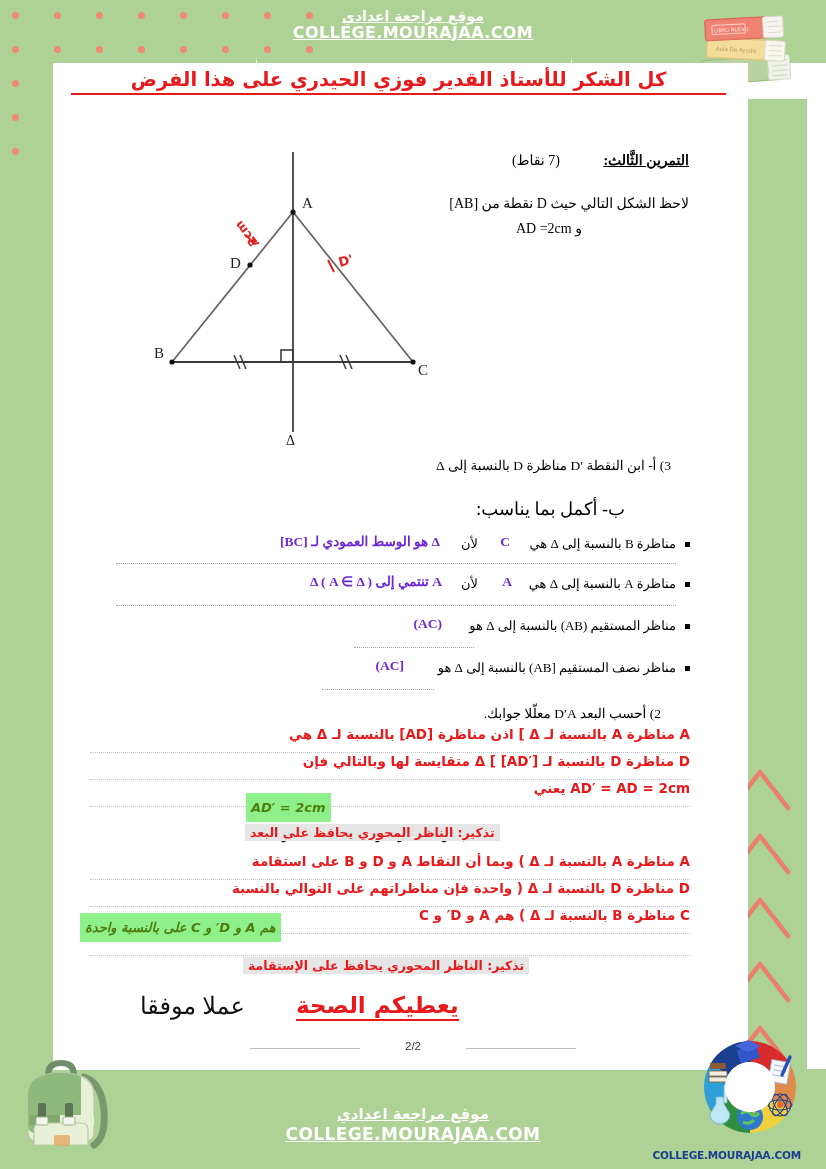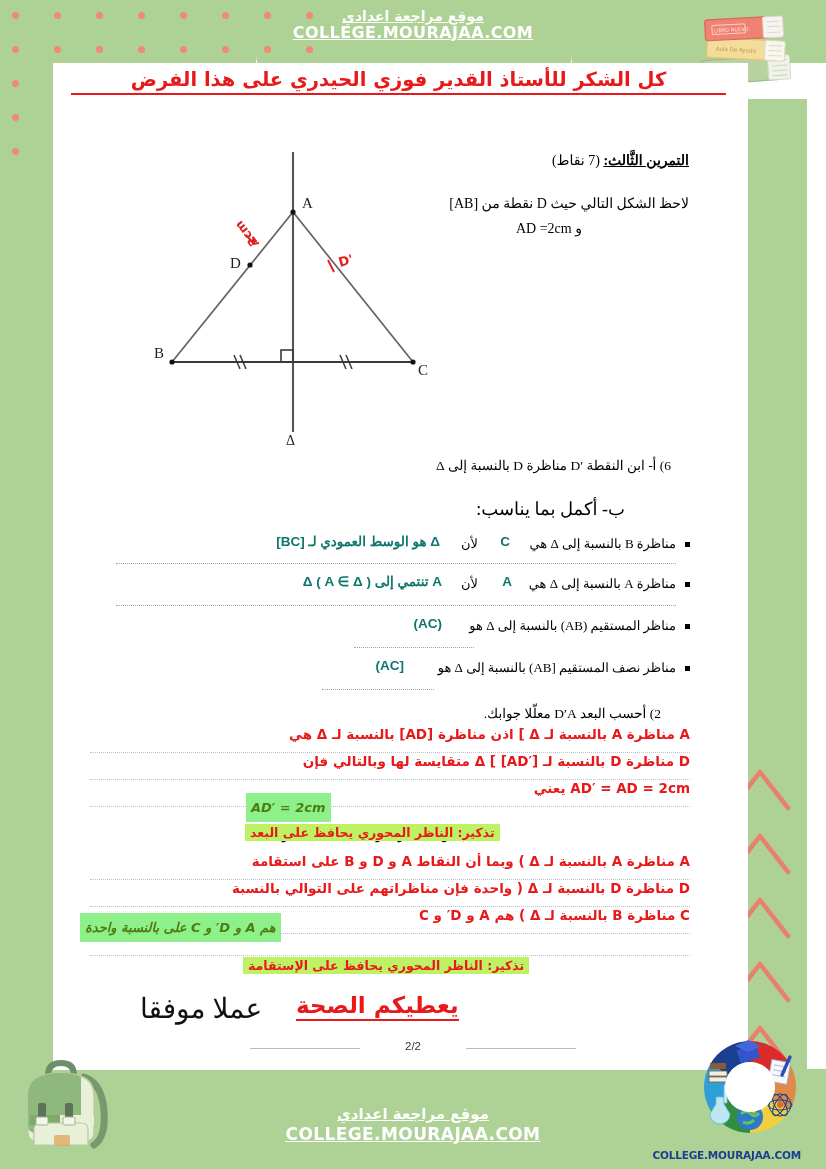--- a/index.html
+++ b/index.html
@@ -135,21 +135,21 @@
   .logo-caption {
     position: absolute; right: 6px; bottom: 8px;
     color: #1b3f8f; font-family: "DejaVu Sans", sans-serif;
     font-size: 10.5px; font-weight: bold; letter-spacing: -0.2px;
   }
   .ex-title {
     position: absolute; right: 118px; top: 152px;
     direction: rtl; font-size: 14px; color: #000;
     font-family: "Liberation Serif", serif;
   }
-  .ex-title u { font-weight: bold;}
+  .ex-title u { font-weight: bold; margin-left: 40px;}
   .ex-intro {
     position: absolute; right: 118px; top: 192px; width: 280px;
     direction: rtl; font-size: 14px; color:#000; line-height: 1.75;
     text-align: right;
   }
   .ex-intro .l2 { text-align: center; }
 
   .q1 {
     position: absolute; right: 136px; top: 457px;
     direction: rtl; font-size: 13.5px; color: #000;
@@ -180,40 +180,40 @@
     width: 5px; height: 5px; background: #000;
   }
   .blt .txt { position:absolute; right: 14px; top: 0; white-space: nowrap; }
   .blt .dotline {
     position: absolute; height: 1px; bottom: 8px;
     border-bottom: 1px dotted #9aa6b2;
   }
 
   
   .hand {
-    color: #0f766e;
-    font-family: Liberation Sans, sans-serif;
+    color: #6d28d9;
+    font-family: Liberation Serif, serif;
     font-weight: bold;
     direction: rtl;
     white-space: nowrap;
   }
   .hand-ans { position: absolute; font-size: 13.5px; }
 
   .hw-block { position: absolute; left: 90px; width: 600px; }
   .hw-line {
     position: relative; direction: rtl; text-align: right;
     color: #e8191b; font-family: "DejaVu Sans", sans-serif;
     font-weight: bold; font-size: 13.5px; height: 27px;
     white-space: nowrap;
     border-bottom: 1px dotted #b9c4cf;
   }
 
   .note-cyan {
     position: absolute;
-    background: #bef264; color: #e8191b;
+    background: #e5e5e5; color: #e8191b;
     font-family: "DejaVu Sans", sans-serif; font-weight: bold;
     font-size: 12.5px; direction: rtl; white-space: nowrap;
     padding: 1px 5px;
   }
   .note-green {
     position: absolute;
     background: #8ef08a; color: #4d7c0f;
     font-family: "DejaVu Sans", sans-serif; font-weight: bold;
     font-size: 13px; direction: rtl; white-space: nowrap;
     padding: 7px 5px;
@@ -222,21 +222,21 @@
 
   .closing-red {
     position: absolute; left: 296px; top: 992px;
     color: #e8191b; font-family: "DejaVu Sans", sans-serif;
     font-weight: bold; font-size: 23px; direction: rtl;
     border-bottom: 2px solid #e8191b; padding-bottom:1px;
   }
   .closing-black {
     position: absolute; left: 140px; top: 992px;
     color: #111; font-family: "Liberation Serif", serif;
-    font-size: 28px; direction: rtl;
+    font-size: 24px; direction: rtl;
   }
   .pagenum {
     position: absolute; left: 0; top: 1040px; width: 826px;
     text-align: center; font-size: 11.5px; color: #333;
     font-family: "Liberation Sans", sans-serif;
   }
   .pagenum .rule {
     position:absolute; top: 8px; height: 1px; background:#bbb; width: 110px;
   }
 
@@ -406,21 +406,21 @@
         <path d="M104 94 l-8 -9 m8 9 l-1 -7 m-1 7 l7 -1" stroke="#e02020" stroke-width="2" fill="none"></path>
       </g>
 
       <g fill="#e02020">
         <text x="190" y="117" font-size="13" font-weight="bold" font-family="DejaVu Sans, sans-serif" transform="rotate(-16 190 117)">D'</text>
         <line x1="178" y1="110" x2="184" y2="122" stroke="#e02020" stroke-width="2"></line>
       </g>
     </svg>
   </div>
 
-  <div class="q1">6) أ- ابن النقطة ′D مناظرة D بالنسبة إلى Δ</div>
+  <div class="q1">3) أ- ابن النقطة ′D مناظرة D بالنسبة إلى Δ</div>
   <div class="q1b">ب- أكمل بما يناسب:</div>
 
   <div class="bullets">
 
     <div class="blt" style="height:40px;">
       <span class="sq"></span>
       <span class="txt">مناظرة B بالنسبة إلى Δ هي</span>
       <span class="dotline" style="right:14px; width:560px; bottom:12px;"></span>
       <span class="hand hand-ans" style="right:180px; top:-2px;">C</span>
       <span class="txt" style="right:212px; top:0;">لأن</span>

